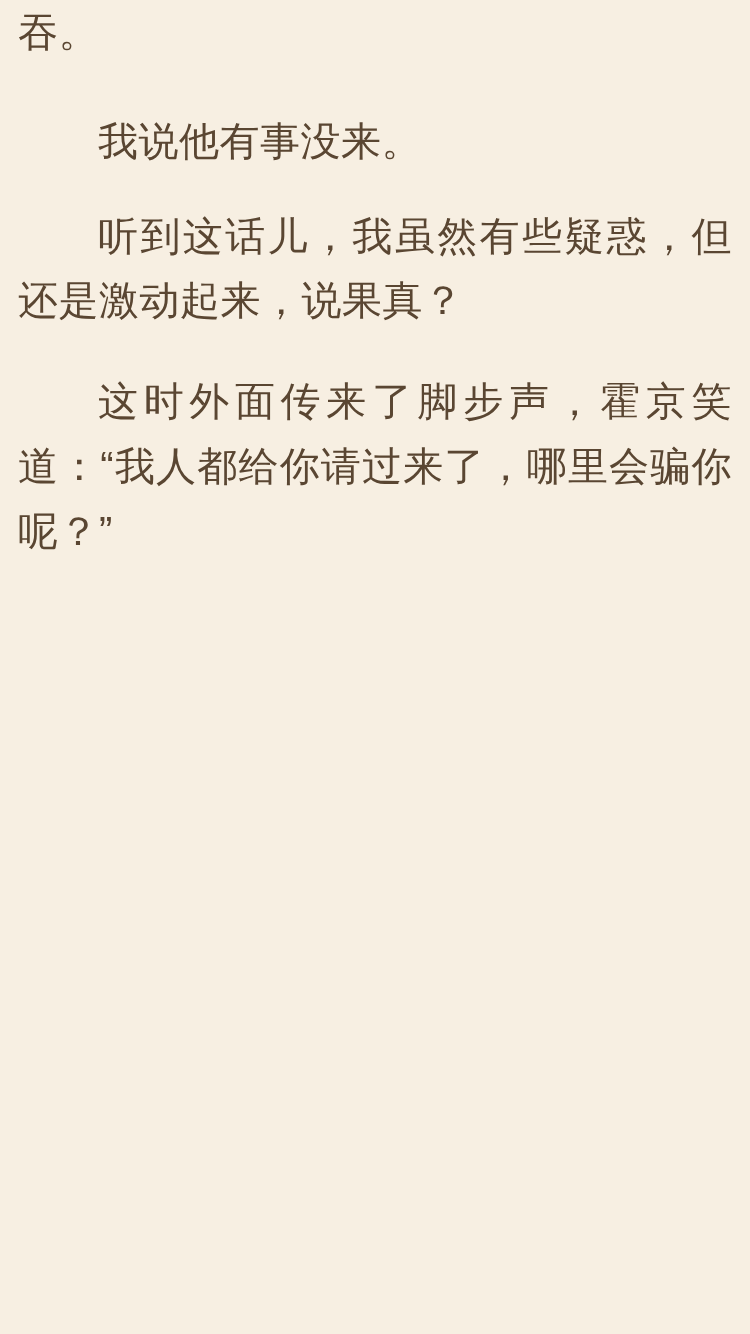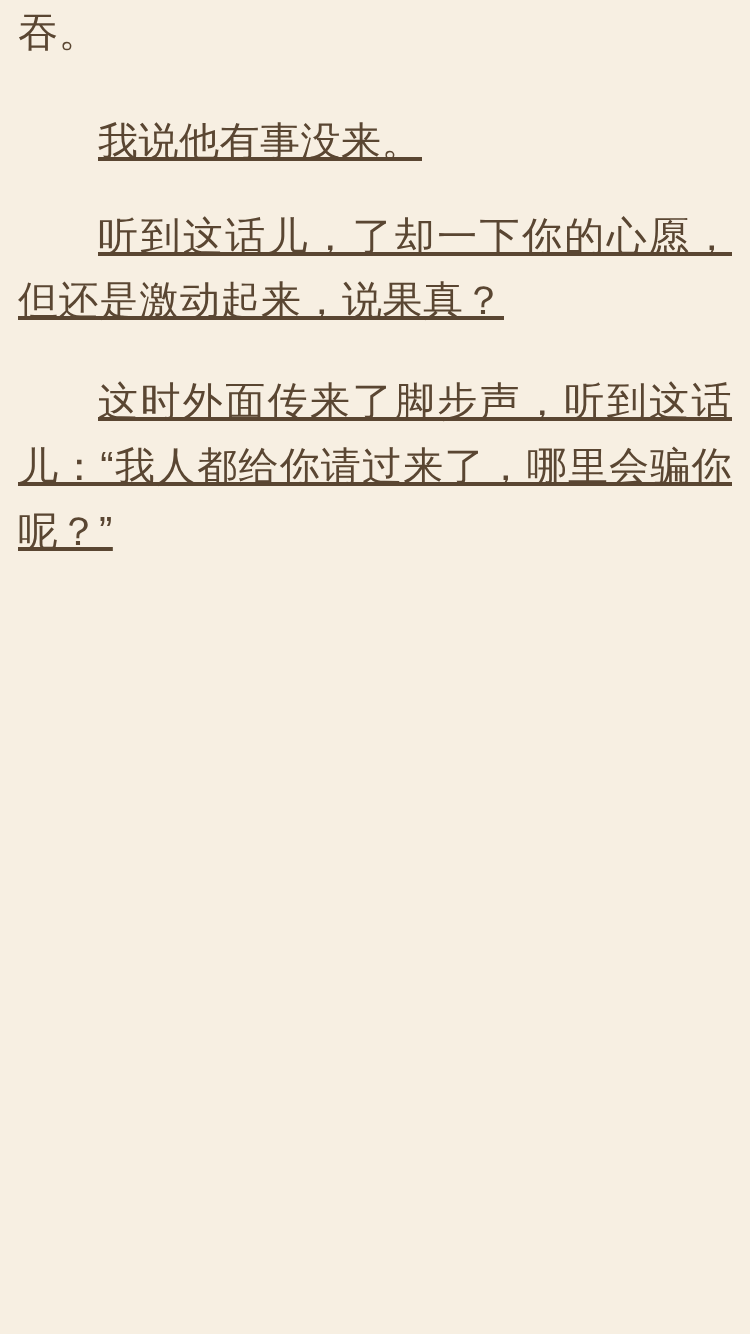--- a/index.html
+++ b/index.html
@@ -29,32 +29,31 @@
     font-size: 40px;
     line-height: 1.62;
     letter-spacing: 0.5px;
     text-align: justify;
     text-justify: inter-ideograph;
     margin: 0 0 30px 0;
     word-break: break-all;
   }
   .para.indent {
     text-indent: 80px;
-    text-decoration: underline;
   }
   .para.first-partial {
     margin-bottom: 44px;
   }
   .para.tight {
     margin-bottom: 36px;
   }
 </style>
 </head>
 <body>
 
 <div id="reader-page">
   <div class="reader-body">
     <p class="para first-partial">吞。</p>
     <p class="para indent">我说他有事没来。</p>
-    <p class="para indent tight">听到这话儿，了却一下你的心愿，但还是激动起来，说果真？</p>
-    <p class="para indent">这时外面传来了脚步声，听到这话儿：“我人都给你请过来了，哪里会骗你呢？”</p>
+    <p class="para indent tight">听到这话儿，我虽然有些疑惑，但还是激动起来，说果真？</p>
+    <p class="para indent">这时外面传来了脚步声，霍京笑道：“我人都给你请过来了，哪里会骗你呢？”</p>
   </div>
 </div>
 
 </body></html>

